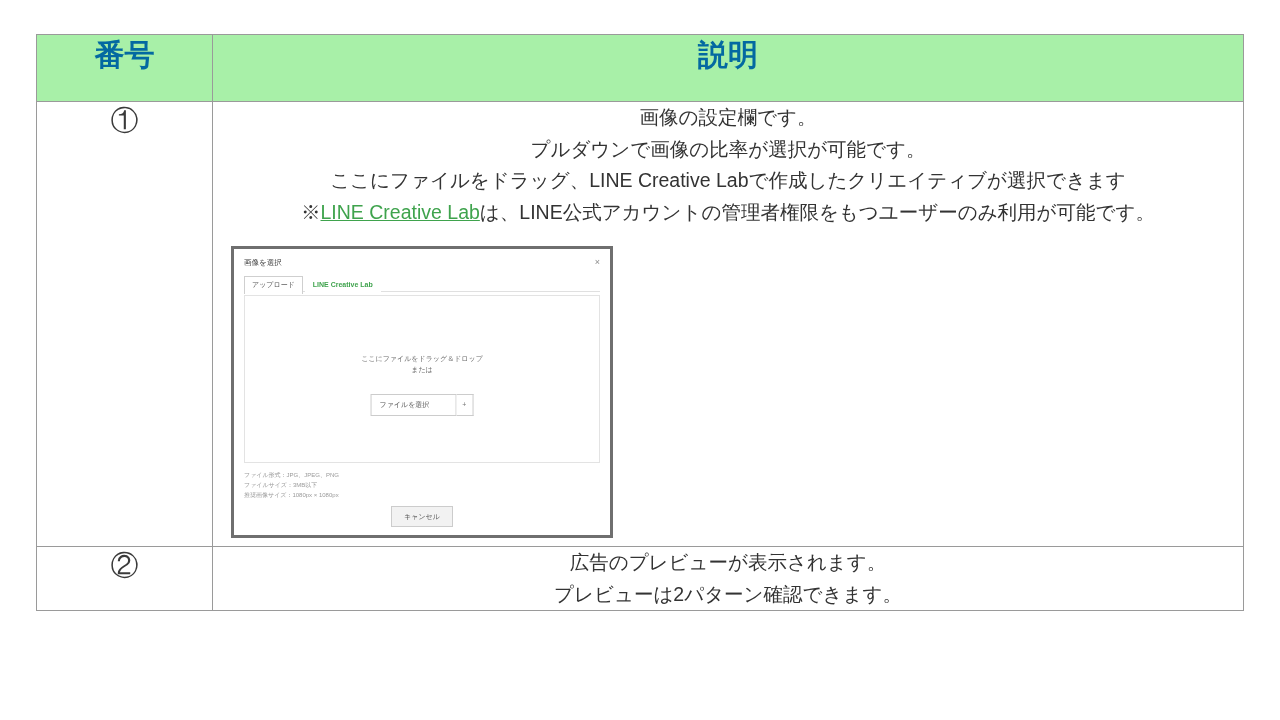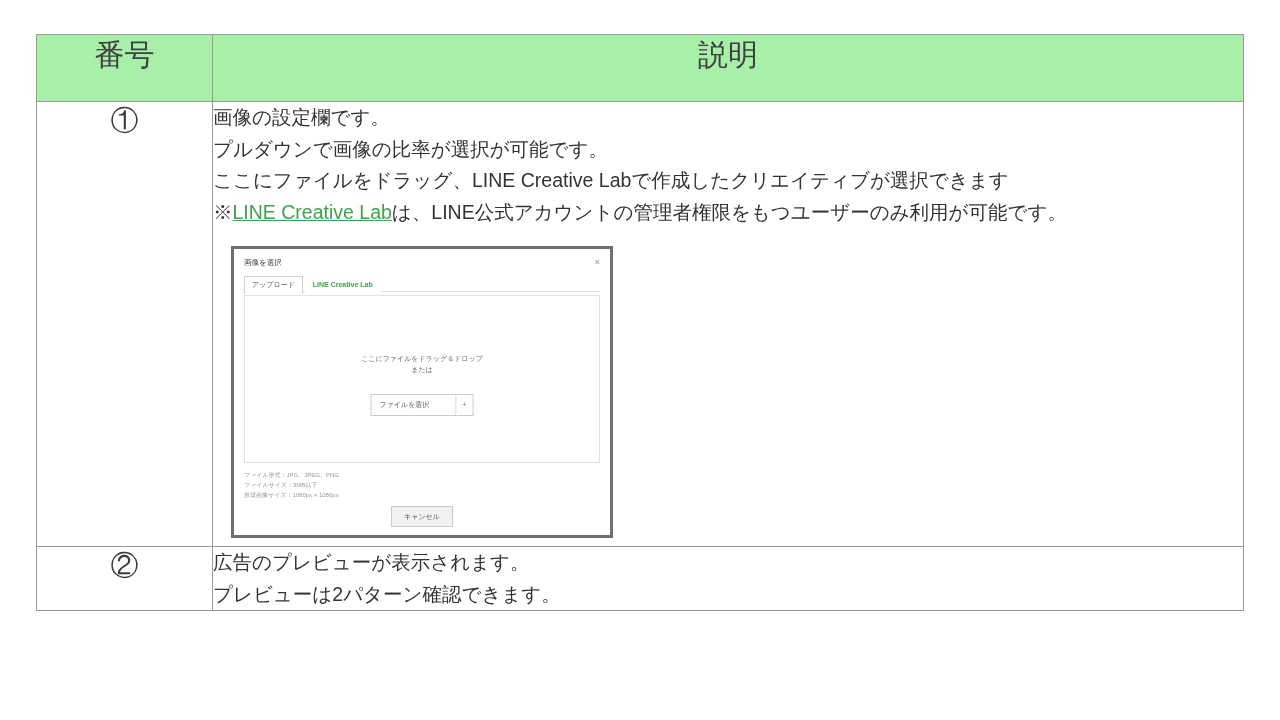--- a/index.html
+++ b/index.html
@@ -28,22 +28,22 @@
   }
 
   table.spec td, table.spec th {
     border: 1px solid #9a9a9a;
     vertical-align: top;
     padding: 0;
   }
 
   th.head {
     background: #a8f0a8;
-    color: #404040;
-    font-weight: normal;
+    color: #0369a1;
+    font-weight: bold;
     font-size: 30px;
     text-align: center;
     height: 66px;
     vertical-align: middle;
   }
 
   col.c1 { width: 176px; }
   col.c2 { width: auto; }
 
   td.num {
@@ -53,21 +53,21 @@
     color: #3a3a3a;
   }
 
   td.desc {
     padding: 14px 16px 10px 18px;
     font-size: 19.5px;
     line-height: 1.62;
     color: #333333;
   }
 
-  .desc .line { white-space: nowrap; }
+  .desc .line { white-space: nowrap; text-align: center; }
 
   .lcl-link {
     color: #3fa34d;
     text-decoration: underline;
   }
 
   
   .shot {
     margin: 18px 0 8px 18px;
     width: 382px;

